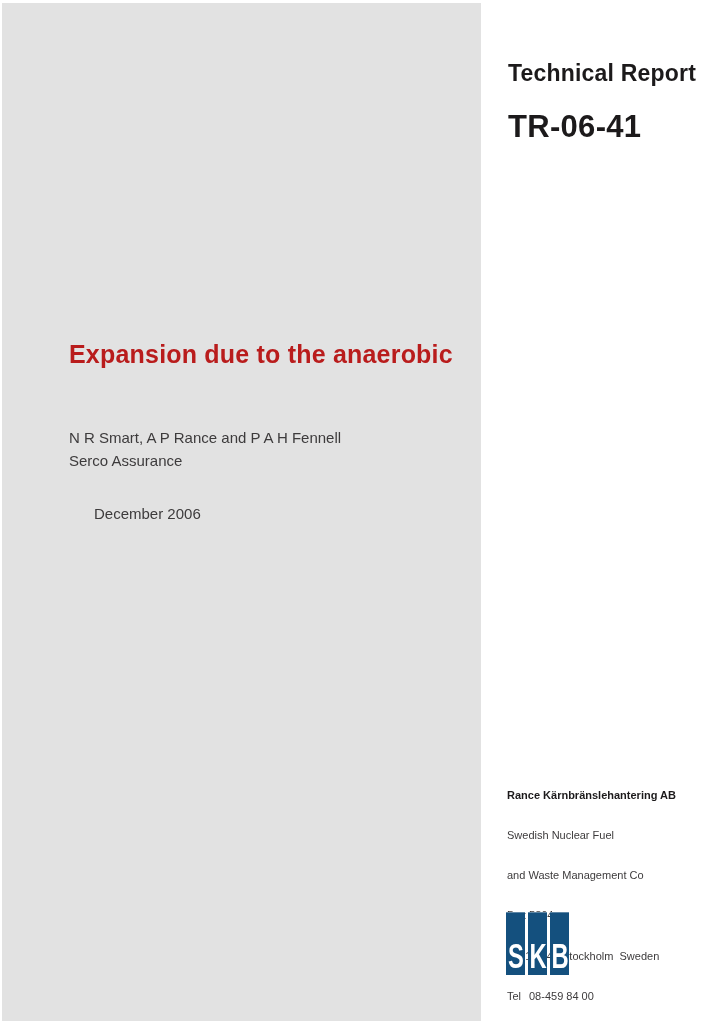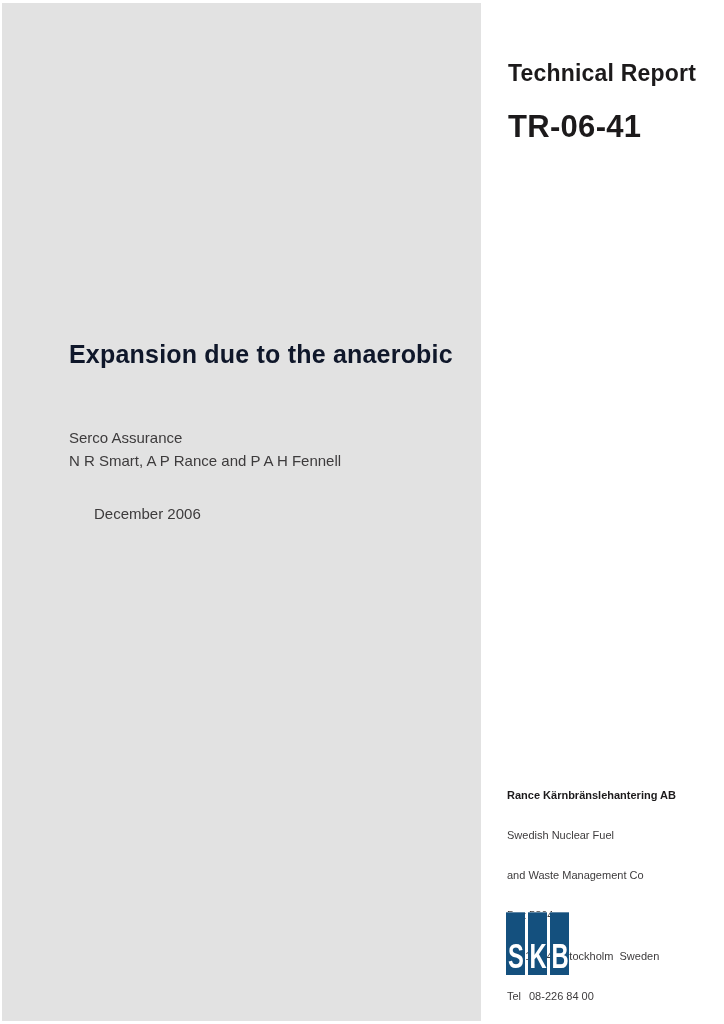--- a/index.html
+++ b/index.html
@@ -44,21 +44,21 @@
     letter-spacing: 0.3px;
     margin-top: 24px;
     line-height: 34px;
   }
   .title-block {
     position: absolute;
     left: 69px;
     top: 337px;
     font-size: 25px;
     font-weight: bold;
-    color: #0f172a;
+    color: #b91c1c;
     line-height: 34px;
     letter-spacing: 0.2px;
   }
   .byline-block {
     position: absolute;
     left: 69px;
     top: 426px;
     font-size: 15px;
     color: #3d3b3c;
     line-height: 23px;
@@ -129,35 +129,35 @@
   <div class="header-right">
     <div class="report-type">Technical Report</div>
     <div class="report-number">TR-06-41</div>
   </div>
 
   <div class="title-block">
     <div>Expansion due to the anaerobic</div>
   </div>
 
   <div class="byline-block">
+    <div>N R Smart, A P Rance and P A H Fennell</div>
     <div>Serco Assurance</div>
-    <div>N R Smart, A P Rance and P A H Fennell</div>
   </div>
 
   <div class="date-line">December 2006</div>
 
   <div class="footer-right">
     <div class="company-line">Rance Kärnbränslehantering AB</div>
     <div>Swedish Nuclear Fuel</div>
     <div>and Waste Management Co</div>
     <div>Box 5864</div>
     <div>SE-102 40 Stockholm  Sweden</div>
     <div class="contact-row">
       <span class="contact-label">Tel</span>
-      <span>08-226 84 00</span>
+      <span>08-459 84 00</span>
     </div>
     
     
     
   </div>
 
   <div class="skb-logo">
     <div class="skb-bar">
       <span class="glyph">S</span>
     </div>

